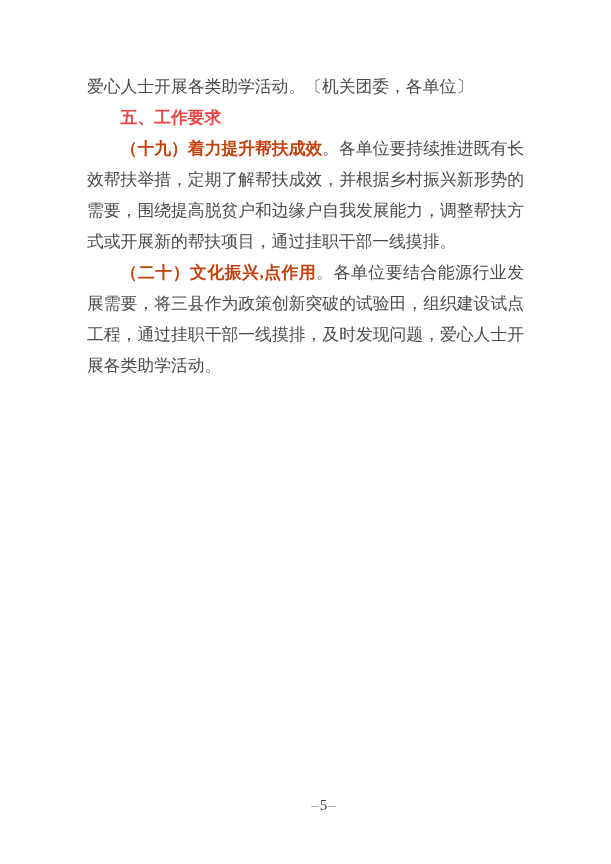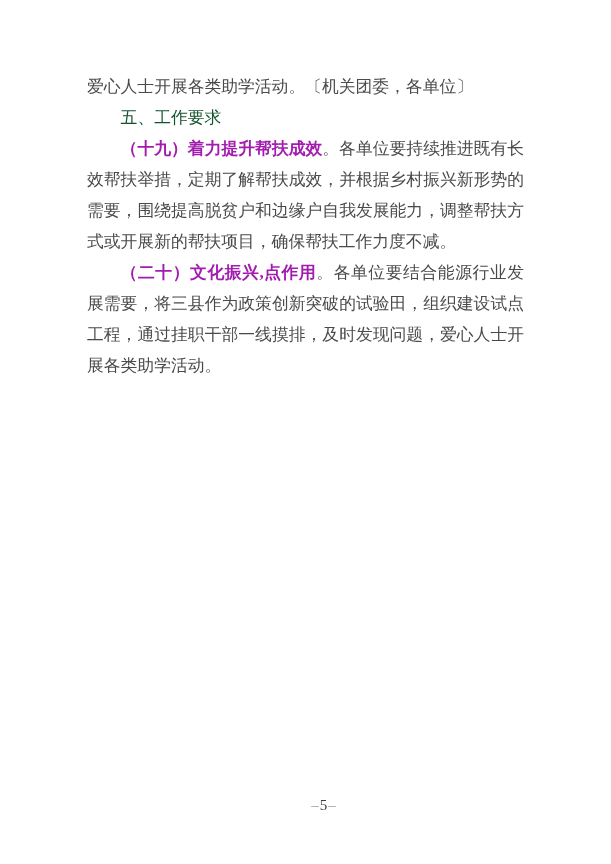--- a/index.html
+++ b/index.html
@@ -31,29 +31,29 @@
   .para {
     font-family: "Liberation Serif", "DejaVu Serif", serif;
     color: #4a4a4a;
     text-indent: 2em;
   }
   .para.no-indent {
     text-indent: 0;
   }
   .heading {
     font-family: "Liberation Sans", "DejaVu Sans", sans-serif;
-    font-weight: 400;
-    color: #14532d;
+    font-weight: 700;
+    color: #ef4444;
     text-indent: 2em;
     text-align: left;
   }
   .lead {
     font-family: "Liberation Serif", "DejaVu Serif", serif;
     font-weight: 700;
-    color: #a21caf;
+    color: #c2410c;
   }
   .footer {
     position: absolute;
     left: 0;
     top: 796px;
     width: 100%;
     text-align: center;
     font-family: "Liberation Serif", "DejaVu Serif", serif;
     font-size: 15px;
     line-height: 18px;
@@ -70,21 +70,21 @@
 <body>
 
 <div class="page">
 
   <div class="text-block">
 
     <p class="para no-indent">爱心人士开展各类助学活动。〔机关团委，各单位〕</p>
 
     <p class="heading">五、工作要求</p>
 
-    <p class="para"><span class="lead">（十九）着力提升帮扶成效</span><span>。各单位要持续推进既有长效帮扶举措，定期了解帮扶成效，并根据乡村振兴新形势的需要，围绕提高脱贫户和边缘户自我发展能力，调整帮扶方式或开展新的帮扶项目，确保帮扶工作力度不减。</span></p>
+    <p class="para"><span class="lead">（十九）着力提升帮扶成效</span><span>。各单位要持续推进既有长效帮扶举措，定期了解帮扶成效，并根据乡村振兴新形势的需要，围绕提高脱贫户和边缘户自我发展能力，调整帮扶方式或开展新的帮扶项目，通过挂职干部一线摸排。</span></p>
 
     <p class="para"><span class="lead">（二十）文化振兴,点作用</span><span>。各单位要结合能源行业发展需要，将三县作为政策创新突破的试验田，组织建设试点工程，通过挂职干部一线摸排，及时发现问题，爱心人士开展各类助学活动。</span></p>
 
 
   </div>
 
   <div class="footer"><span class="dash">–</span><span class="pnum">5</span><span class="dash">–</span></div>
 
 </div>
 

